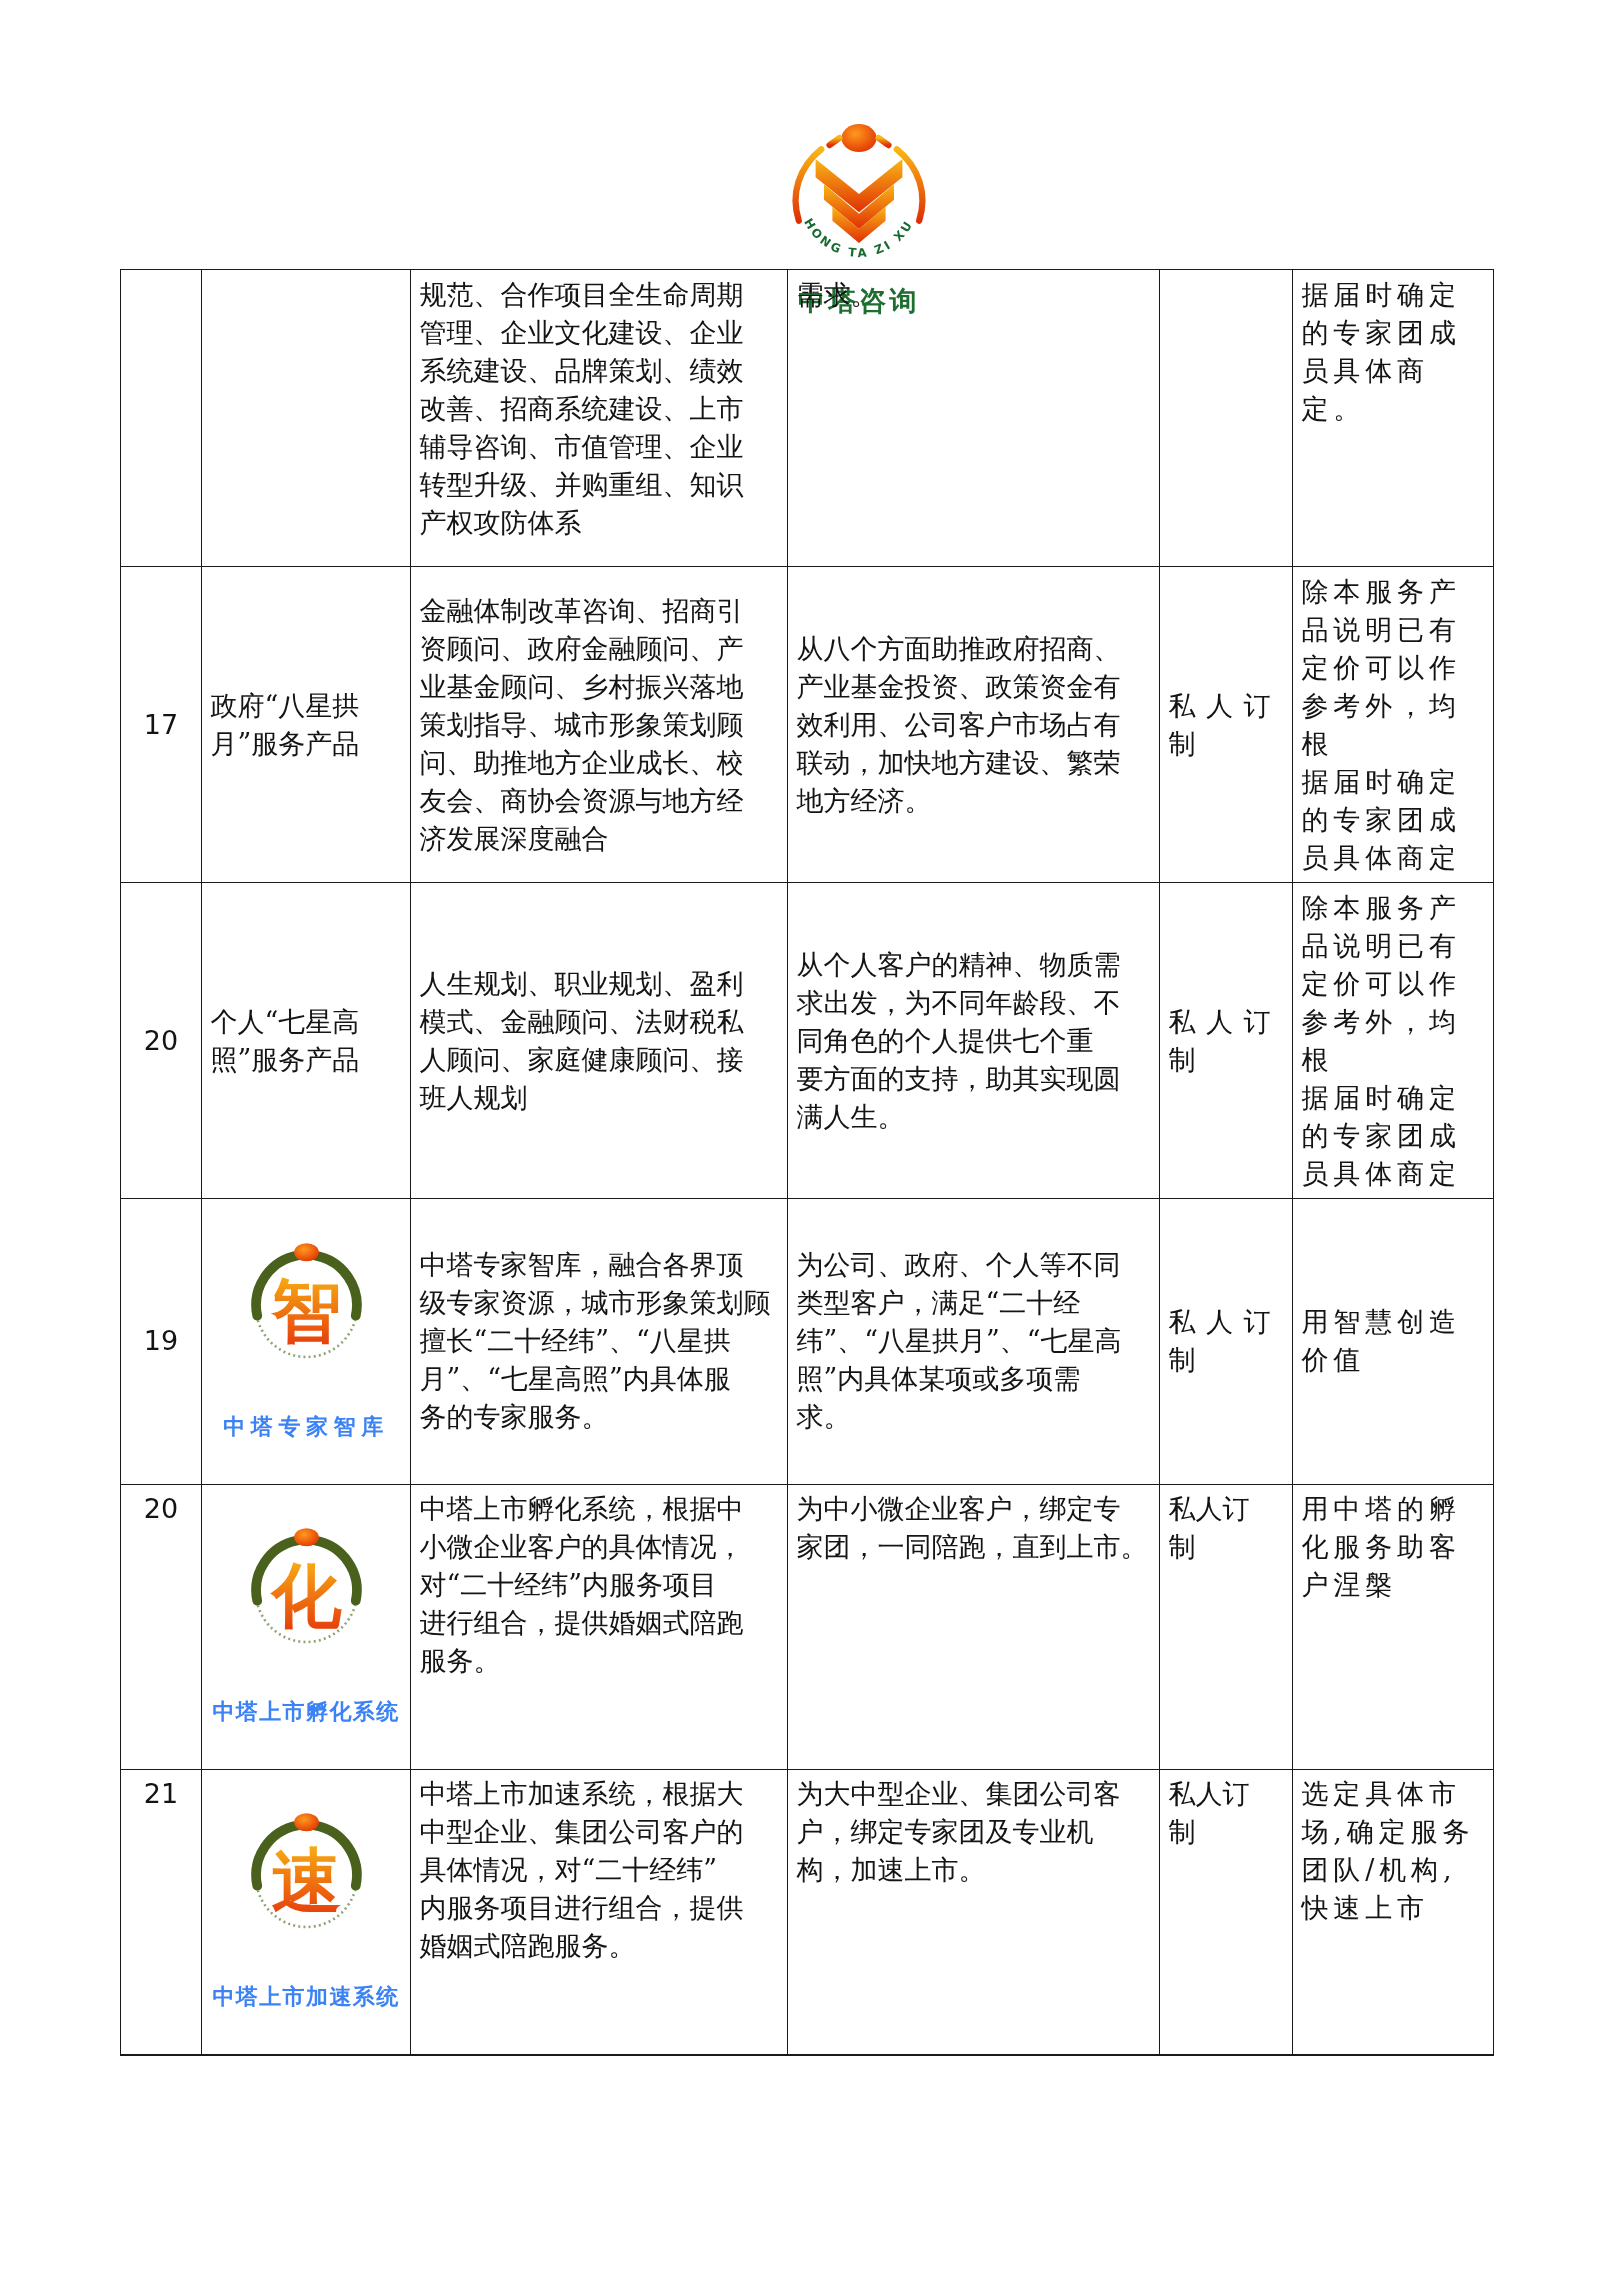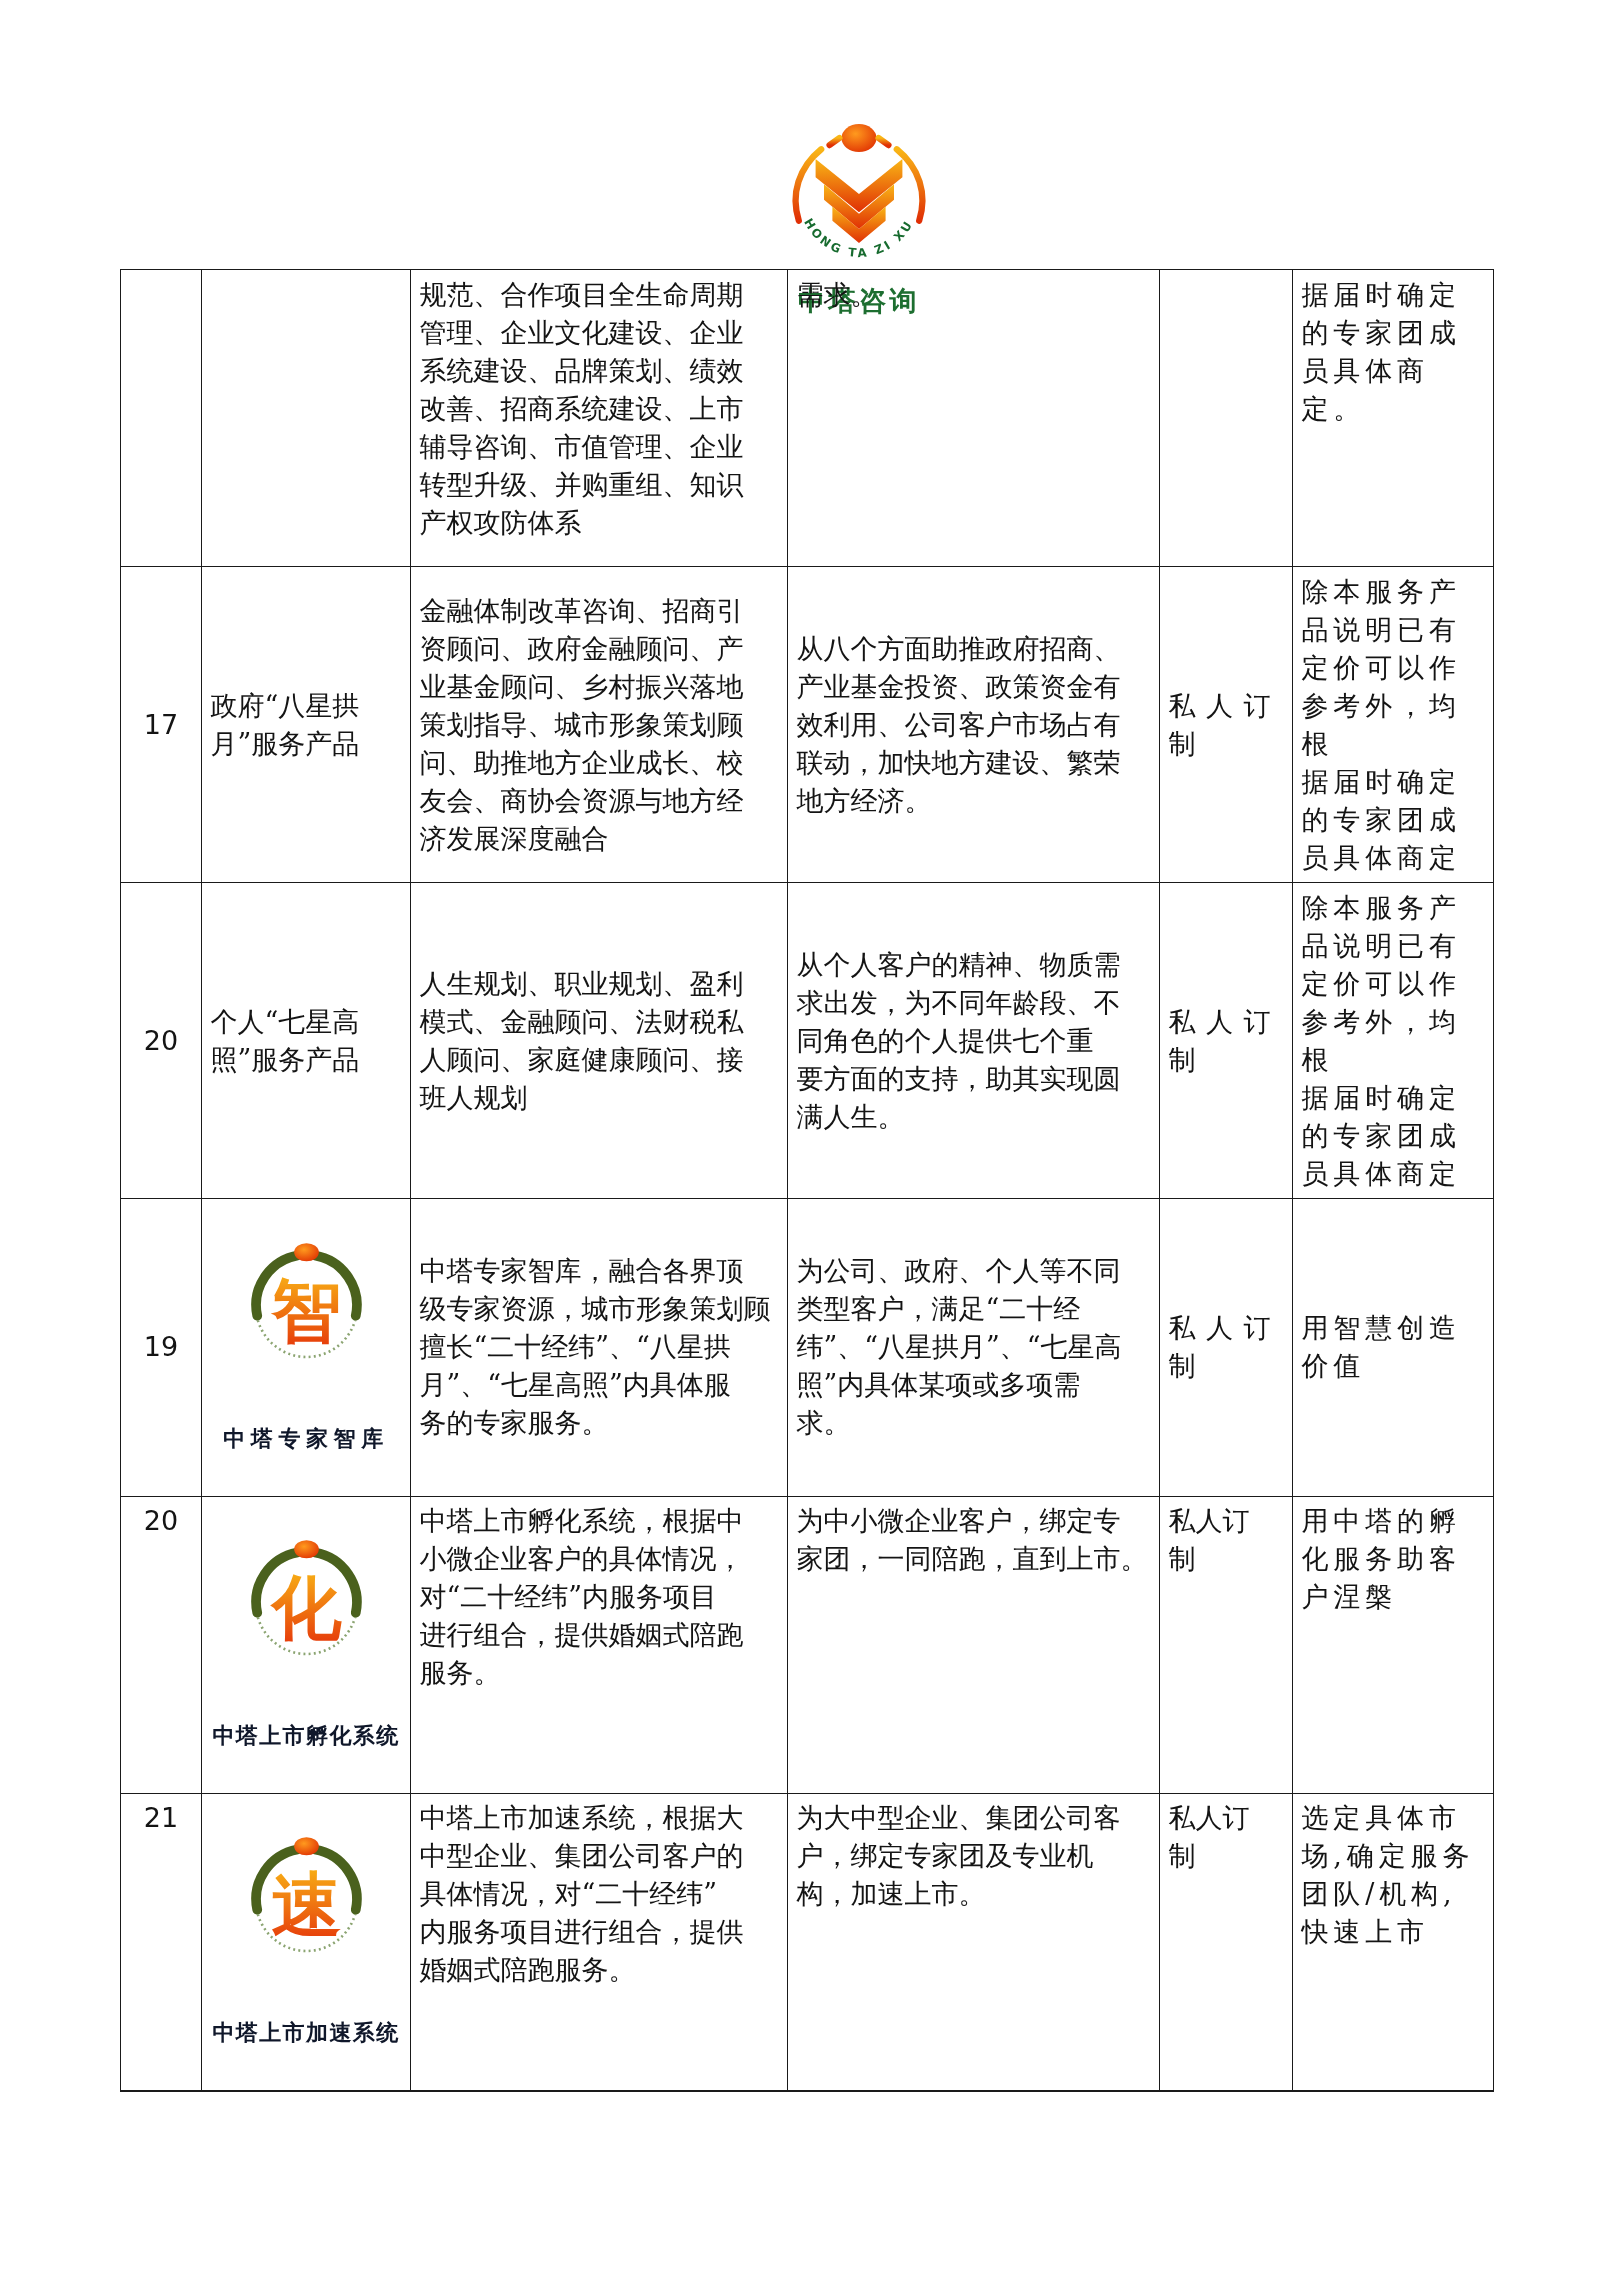--- a/index.html
+++ b/index.html
@@ -66,24 +66,24 @@
   td.pricing{
     font-size:25px;
     line-height:39px;
     letter-spacing:4.9px;
     padding-left:9.8px;
   }
   
   .logo-cell{text-align:center;}
   .logo-cell svg{display:block;margin:0 auto;}
   .logo-caption{
-    margin-top:14px;
+    margin-top:2px;
     font-size:22px;
     font-weight:bold;
-    color:#0f172a;
+    color:#3b82f6;
     letter-spacing:1.4px;
     line-height:27px;
     white-space:nowrap;
     font-family:"DejaVu Sans","Liberation Sans",sans-serif;
   }
   .logo-caption.wide{letter-spacing:5.6px;}
   
   .footer{
     position:absolute;
     left:128px;top:2095px;

